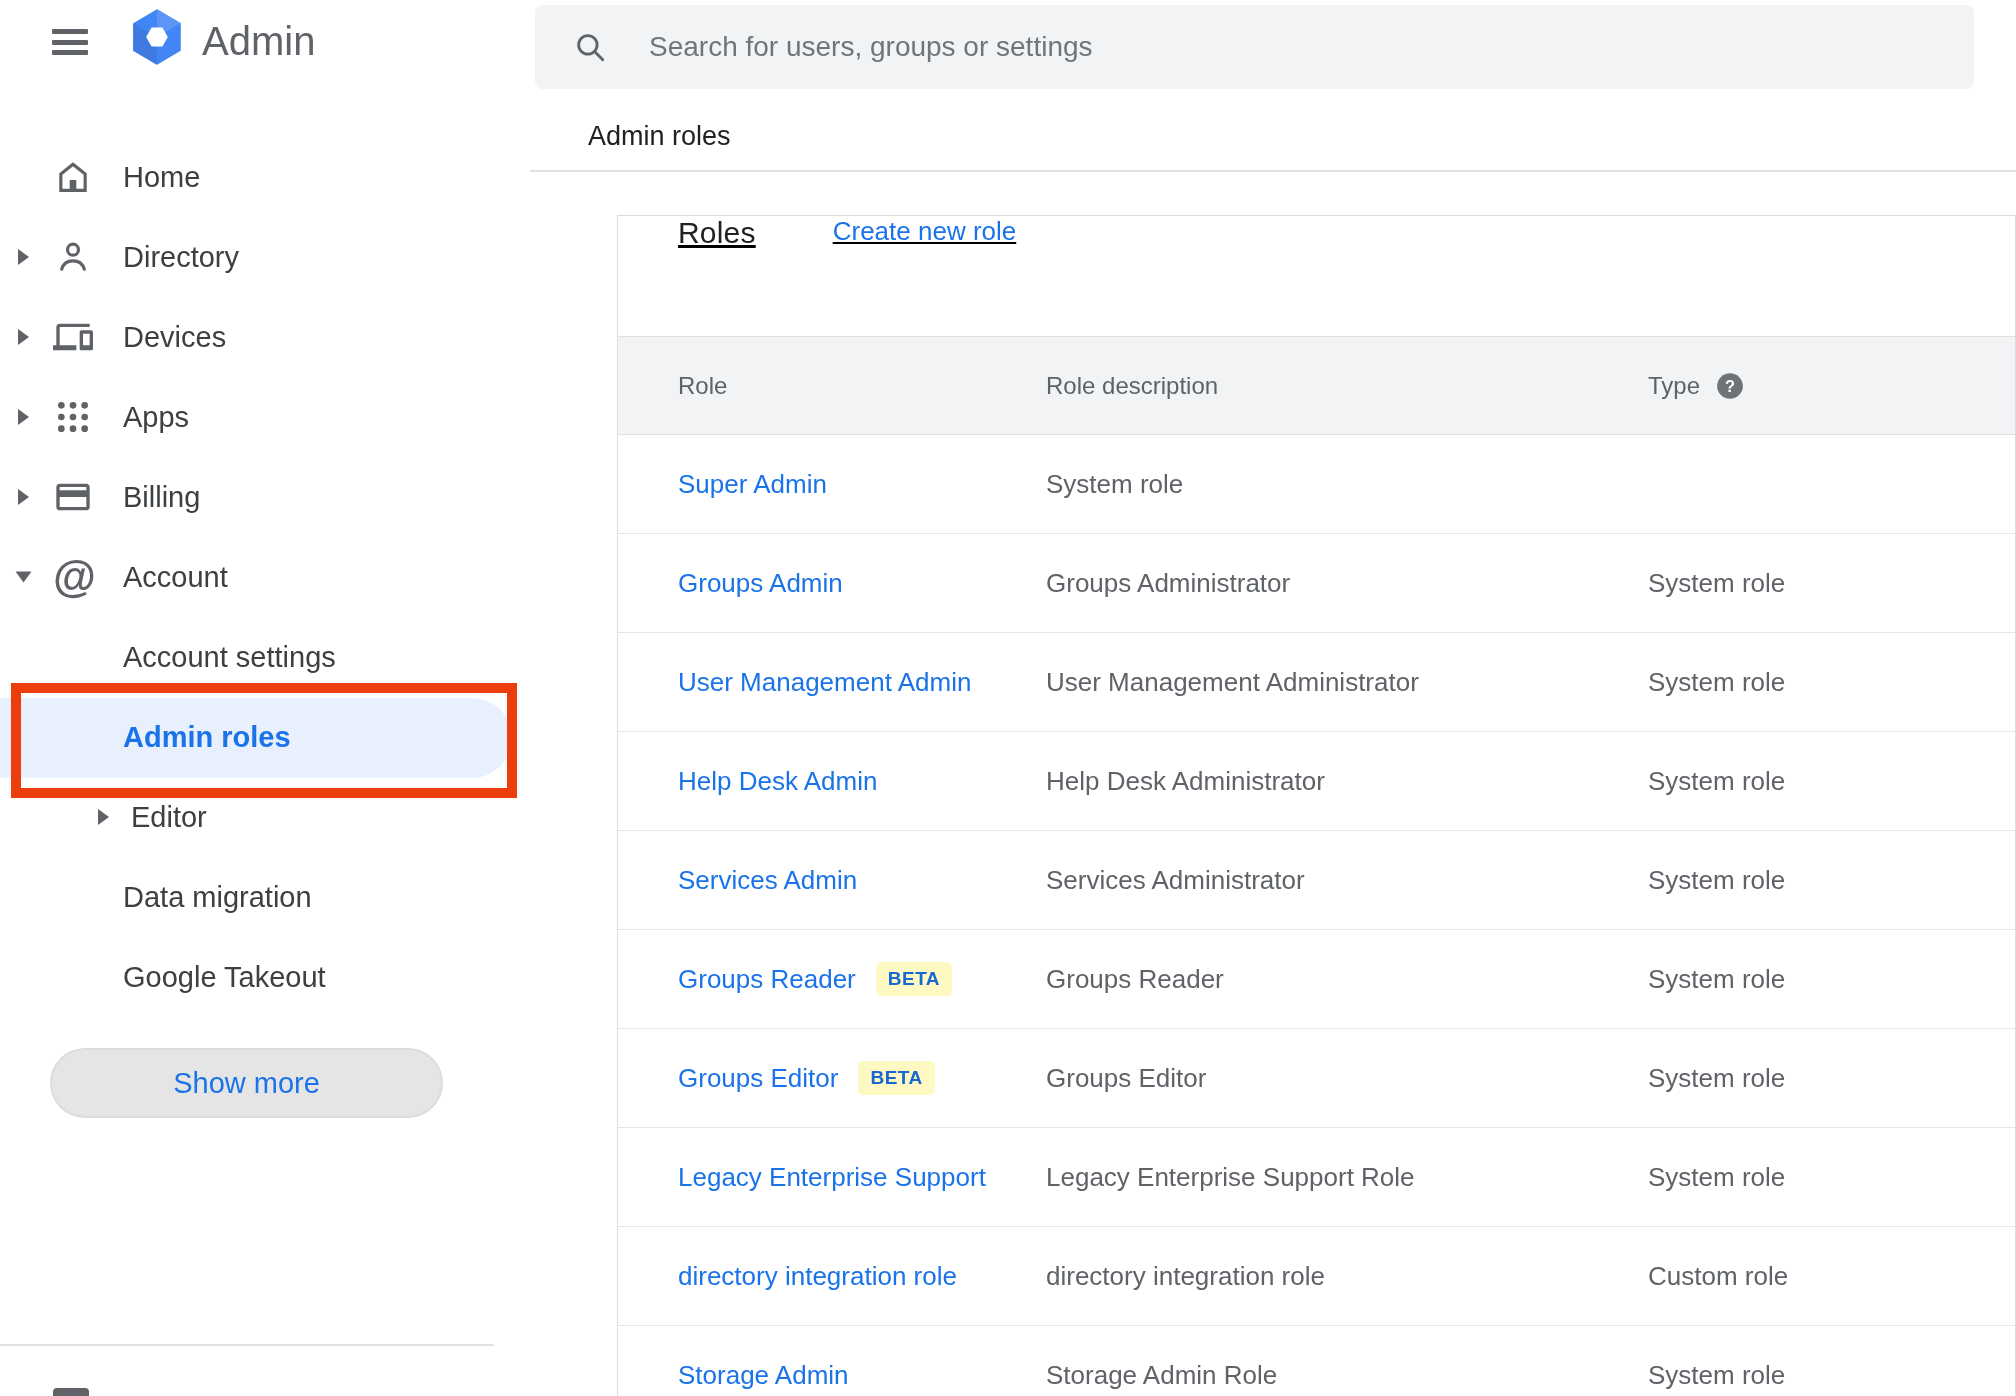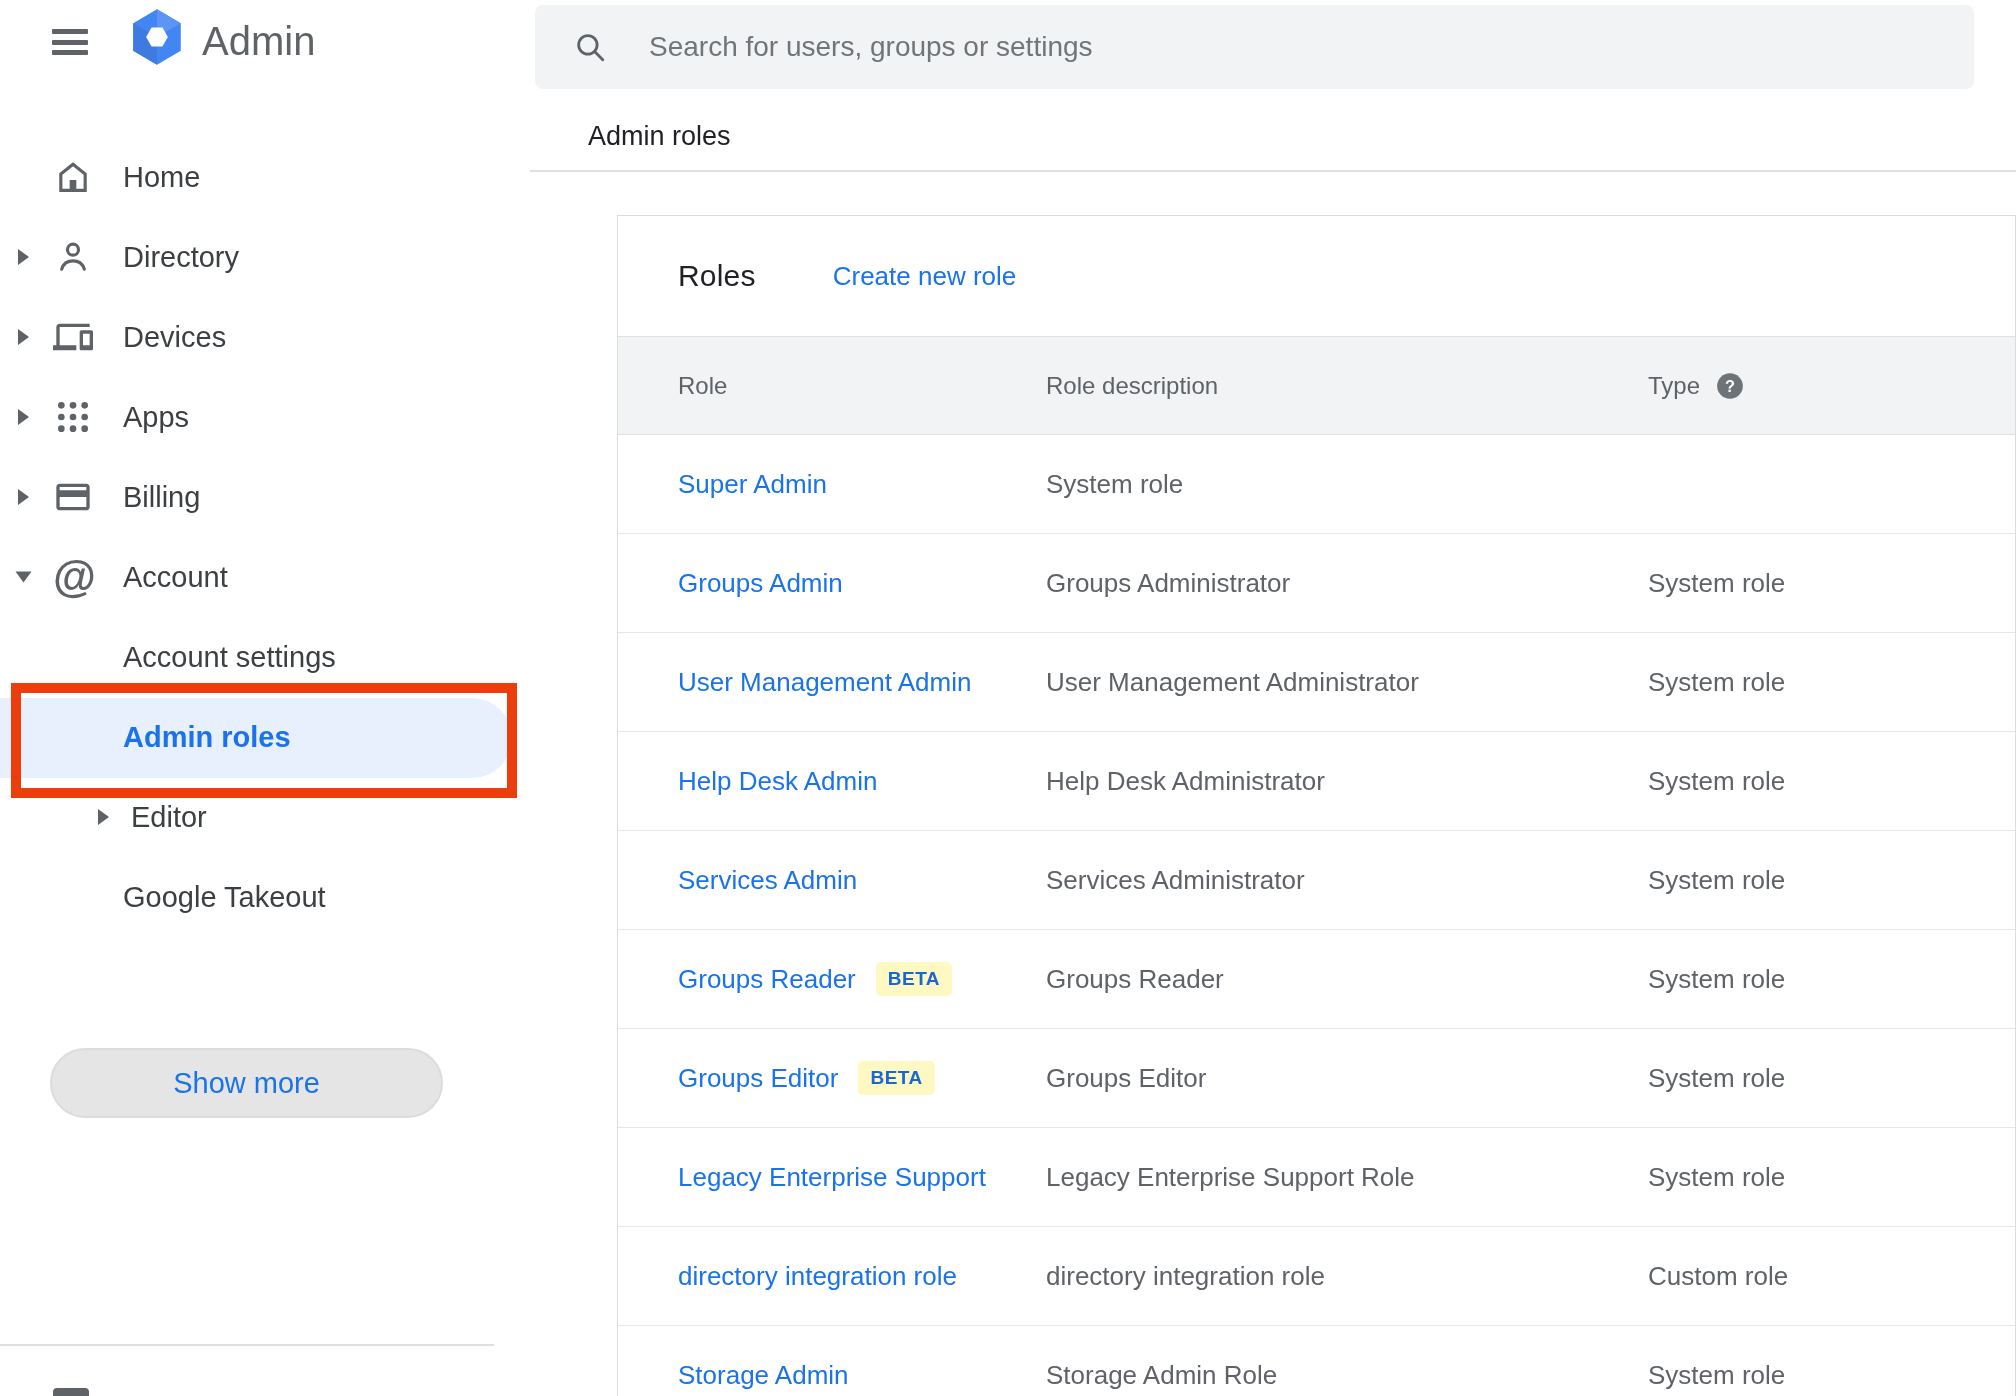--- a/index.html
+++ b/index.html
@@ -36,21 +36,21 @@
     display:flex;align-items:center;}
   #searchbar .s-icon{margin-left:38px;width:34px;height:34px;flex:none;}
   #search-input{margin-left:40px;flex:1;border:none;outline:none;background:transparent;
     font-size:28px;color:#3c4043;font-family:Liberation Sans, sans-serif;}
   #search-input::placeholder{color:#70757a;opacity:1;}
   #breadcrumb{position:absolute;left:588px;top:121px;font-size:27px;color:#202124;}
   #top-divider{position:absolute;left:530px;top:170px;width:1486px;height:2px;background:#e0e0e0;}
   
   #card{position:absolute;left:617px;top:215px;width:1399px;height:1185px;box-sizing:border-box;
     background:#fff;border:1px solid #dadce0;border-bottom:none;}
-  #card-header{height:120px;display:flex;align-items:center;padding-left:60px;}
+  #card-header{height:120px;display:flex;align-items:flex-start;padding-left:60px;text-decoration:underline;}
   #card-title{font-size:30px;font-weight:500;color:#202124;letter-spacing:.2px;}
   #create-link{margin-left:77px;font-size:26px;color:#1a73e8;text-decoration:none;cursor:pointer;}
   .grid{display:grid;grid-template-columns:368px 602px 1fr;align-items:center;padding-left:60px;}
   #col-header{height:97px;background:#f1f3f4;border-top:1px solid #e0e0e0;border-bottom:1px solid #e0e0e0;
     color:#5f6368;font-size:24px;}
   .type-head{display:flex;align-items:center;gap:16px;}
   .help-icon{width:28px;height:28px;flex:none;cursor:pointer;}
   .trow{height:98px;border-bottom:1px solid #e6e6e6;}
   .role-cell{display:flex;align-items:center;}
   .role-link{font-size:26px;color:#1a73e8;text-decoration:none;cursor:pointer;white-space:nowrap;}
@@ -151,20 +151,23 @@
 
     <div class="nav-item active">
       <span class="nav-label">Admin roles</span>
     </div>
 
     <div class="nav-item domains">
       <span class="nav-arrow sub-pos"></span>
       <span class="nav-label">Editor</span>
     </div>
 
+    <div class="nav-item">
+      <span class="nav-label">Data migration</span>
+    </div>
 
     <div class="nav-item">
       <span class="nav-label">Google Takeout</span>
     </div>
 
   </div>
 
   <div id="red-annotation"></div>
 
   <button id="show-more">Show more</button>

